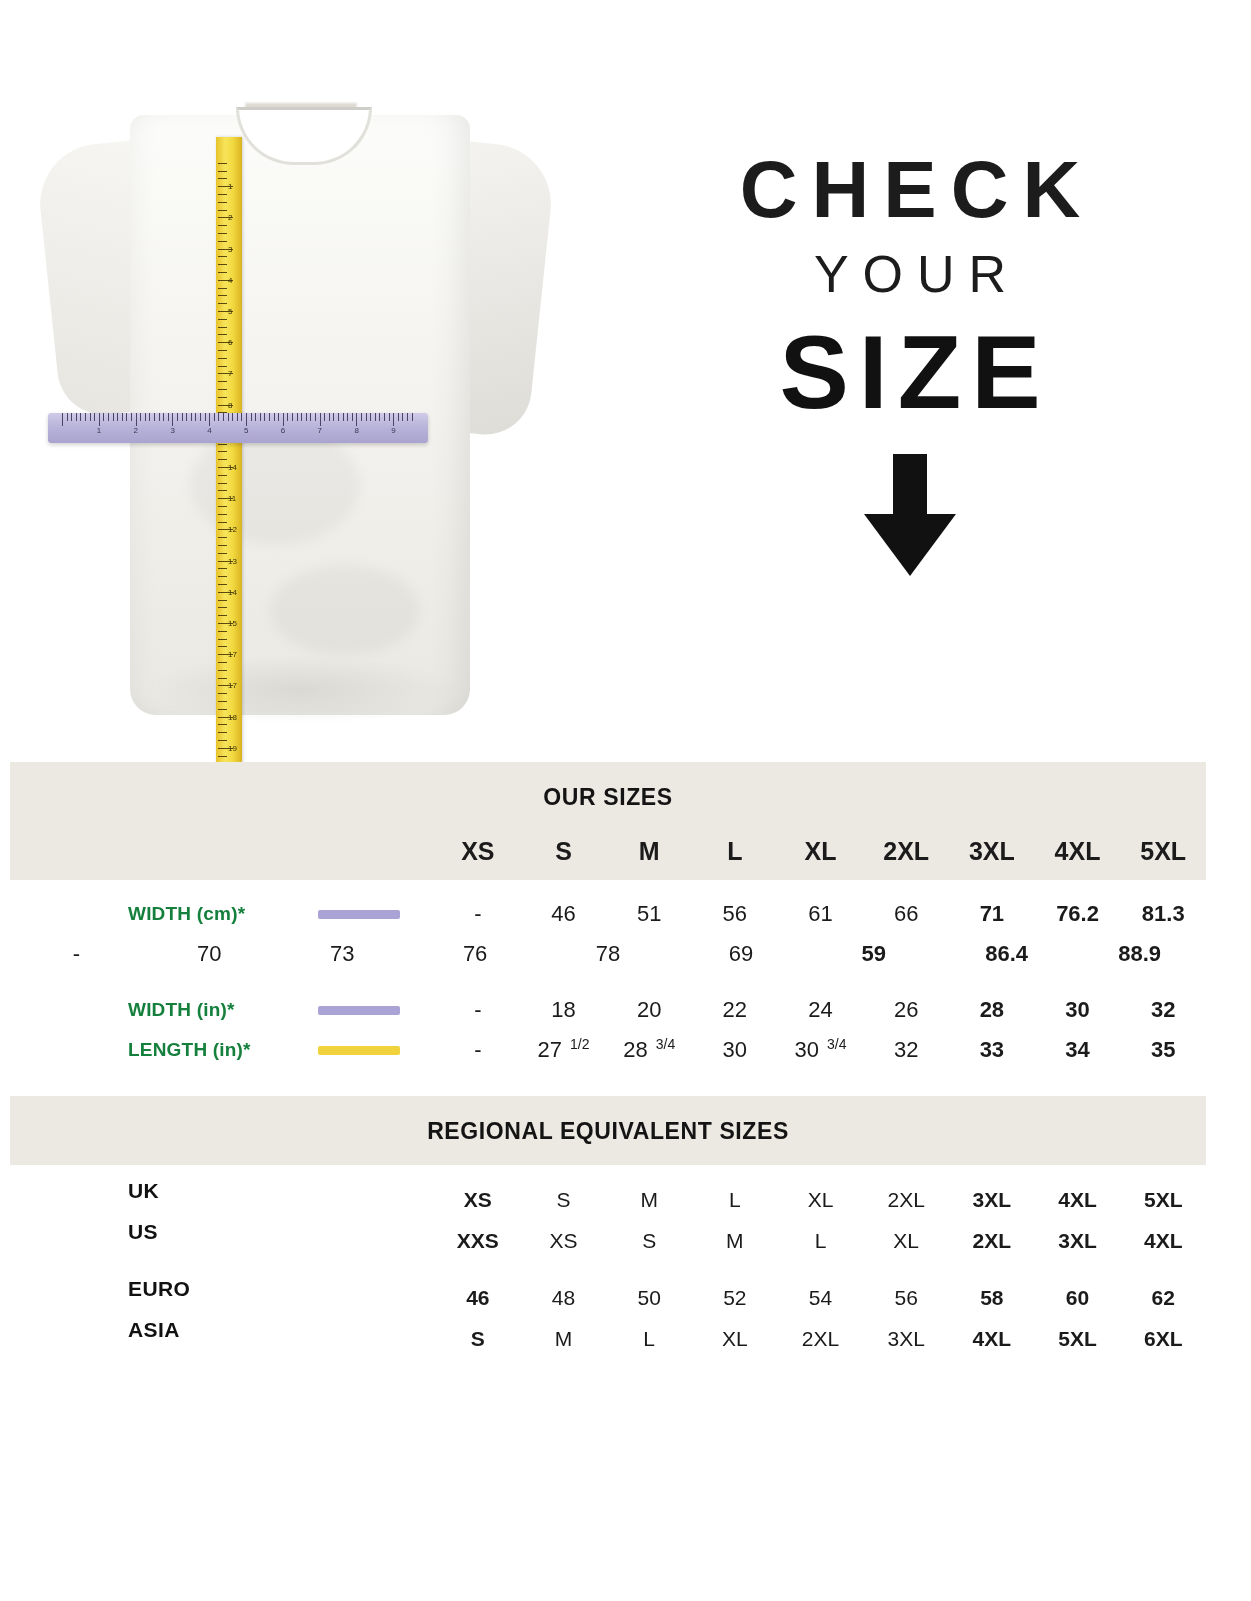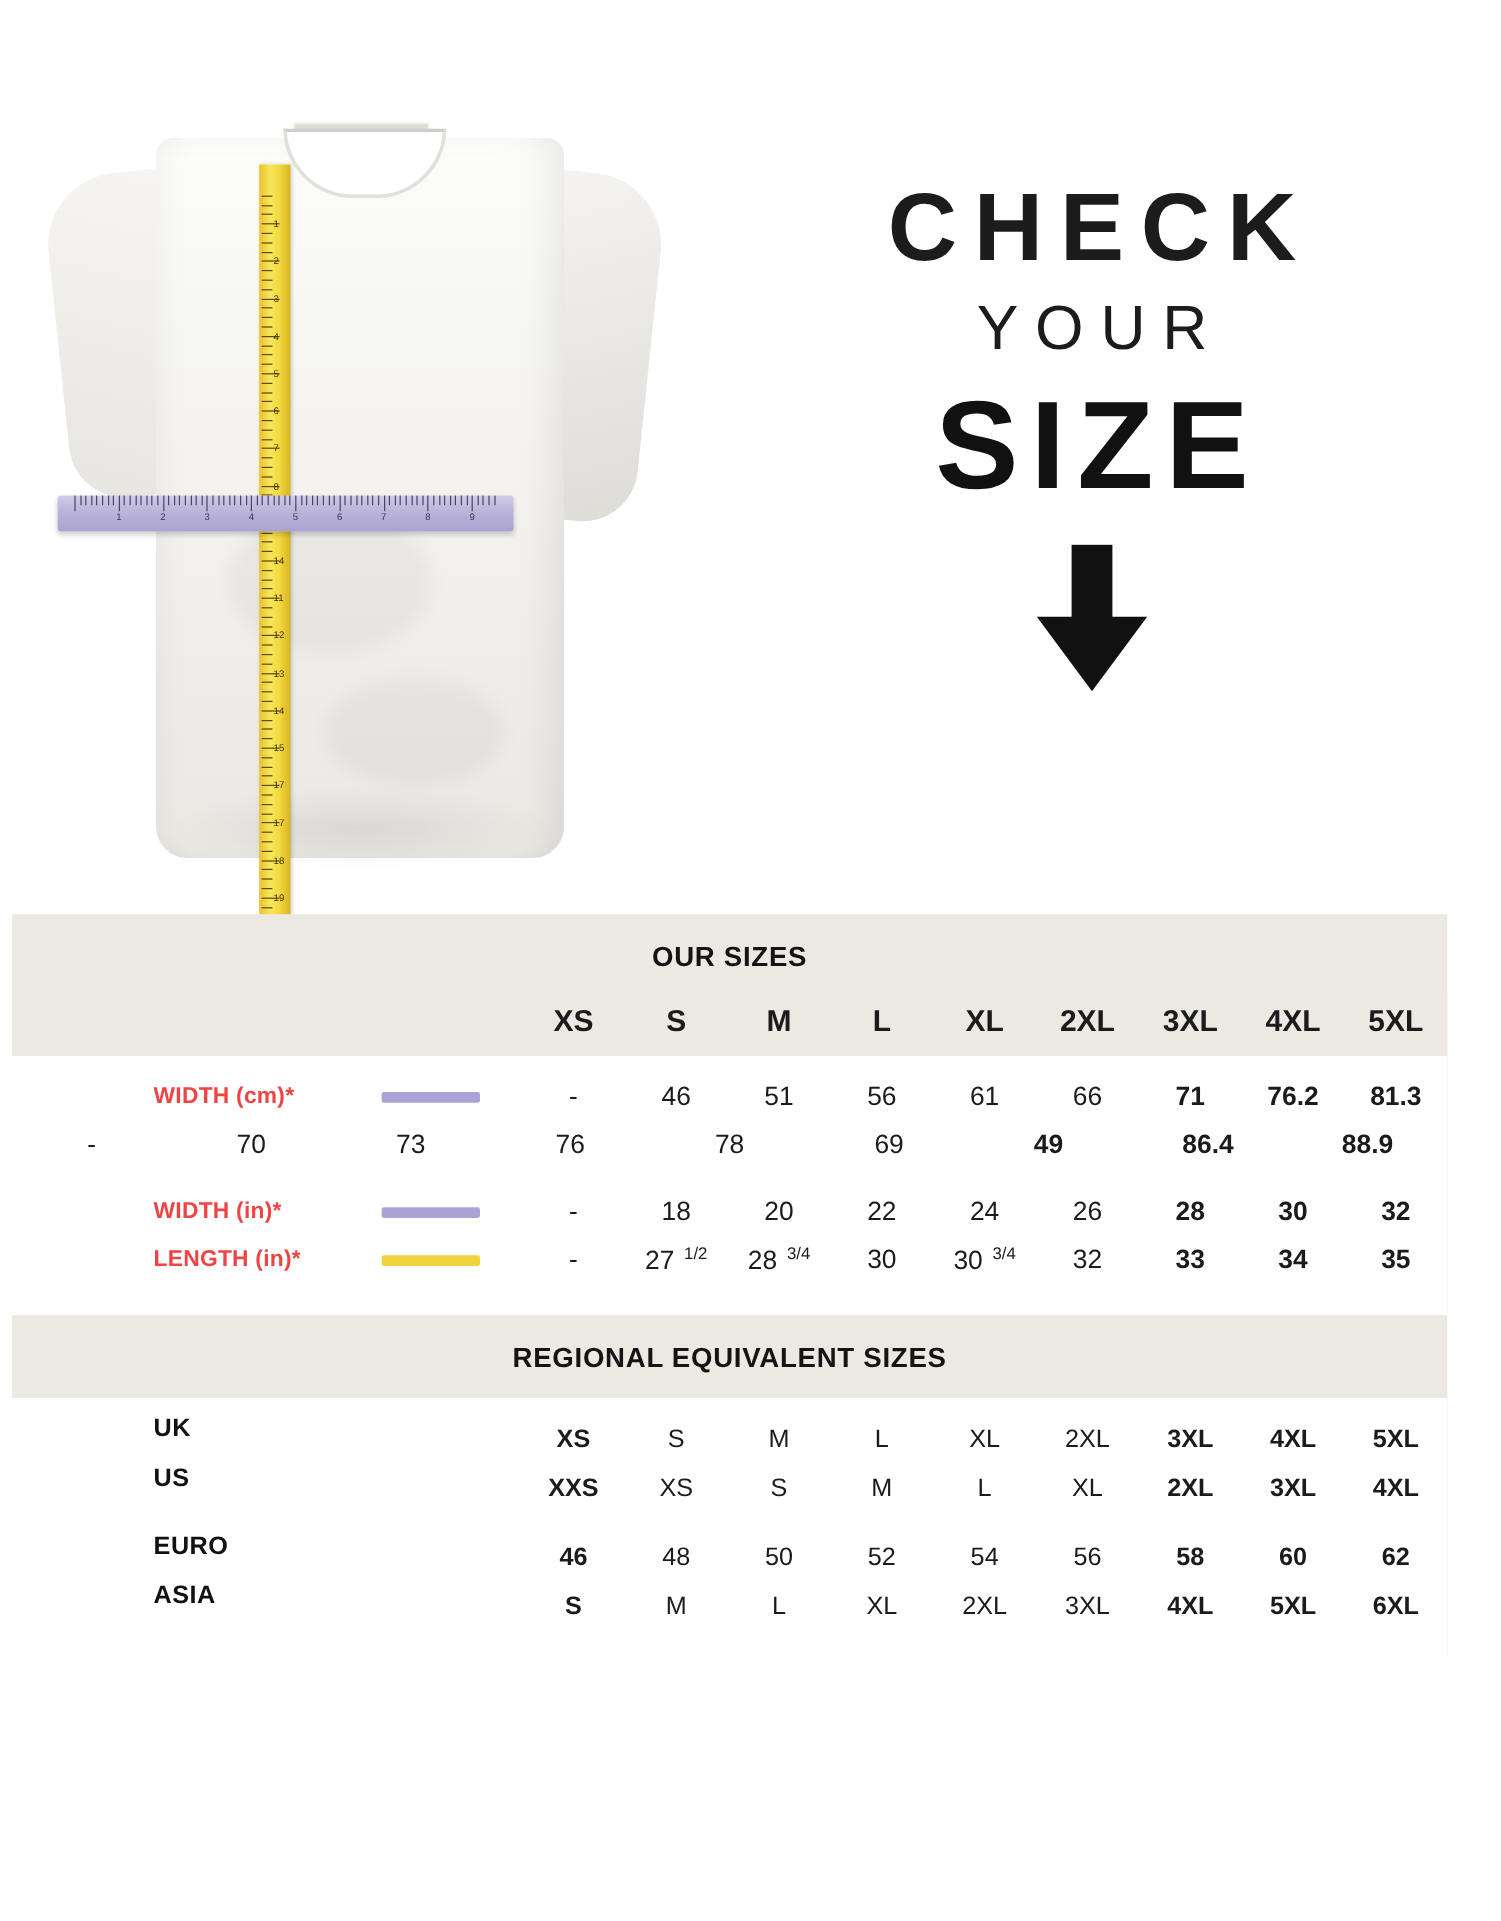--- a/index.html
+++ b/index.html
@@ -265,21 +265,21 @@
     display: flex;
     align-items: center;
     padding-left: 118px;
     box-sizing: border-box;
     height: 40px;
   }
   .measure-label .txt {
     font-size: 19px;
     font-weight: bold;
     letter-spacing: 0.2px;
-    color: #ef4444;
+    color: #15803d;
     width: 190px;
   }
   .swatch {
     width: 82px;
     height: 9px;
     border-radius: 2px;
   }
   .swatch.purple { background: #a9a3d6; }
   .swatch.yellow { background: #f0d23d; }
 
@@ -592,21 +592,21 @@
           </div>
         </div>
         <div class="measure-row">
           <div class="measure-values">
             <div class="cell">-</div>
             <div class="cell">70</div>
             <div class="cell">73</div>
             <div class="cell">76</div>
             <div class="cell">78</div>
             <div class="cell">69</div>
-            <div class="cell bold">49</div>
+            <div class="cell bold">59</div>
             <div class="cell bold">86.4</div>
             <div class="cell bold">88.9</div>
           </div>
         </div>
         <div class="gap-row"></div>
         <div class="measure-row">
           <div class="measure-label">
             <span class="txt">WIDTH (in)*</span>
             <span class="swatch purple"></span>
           </div>

